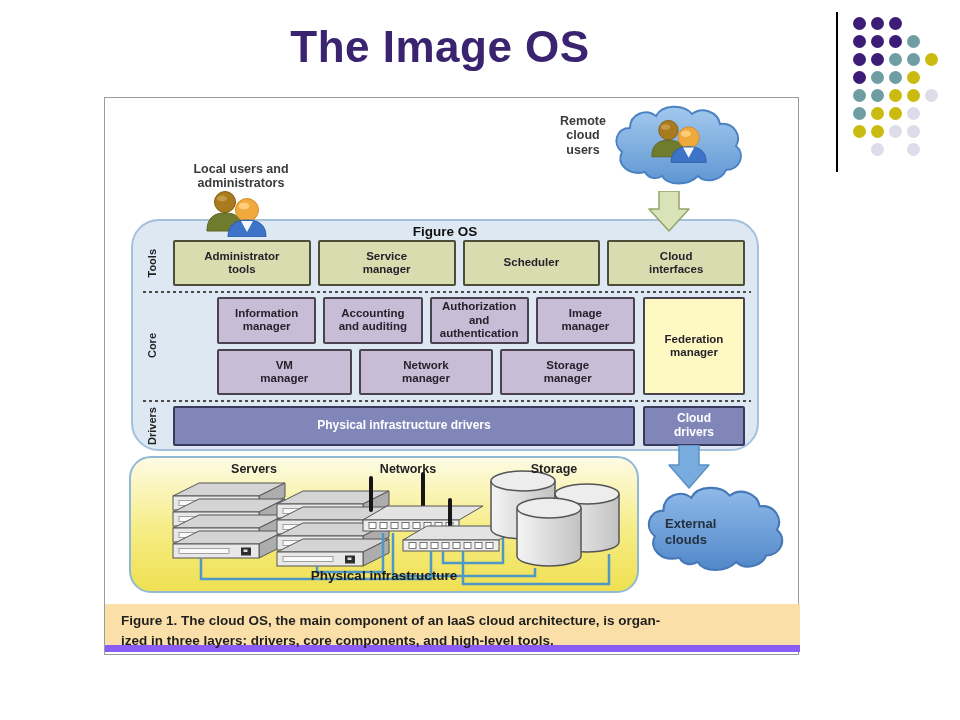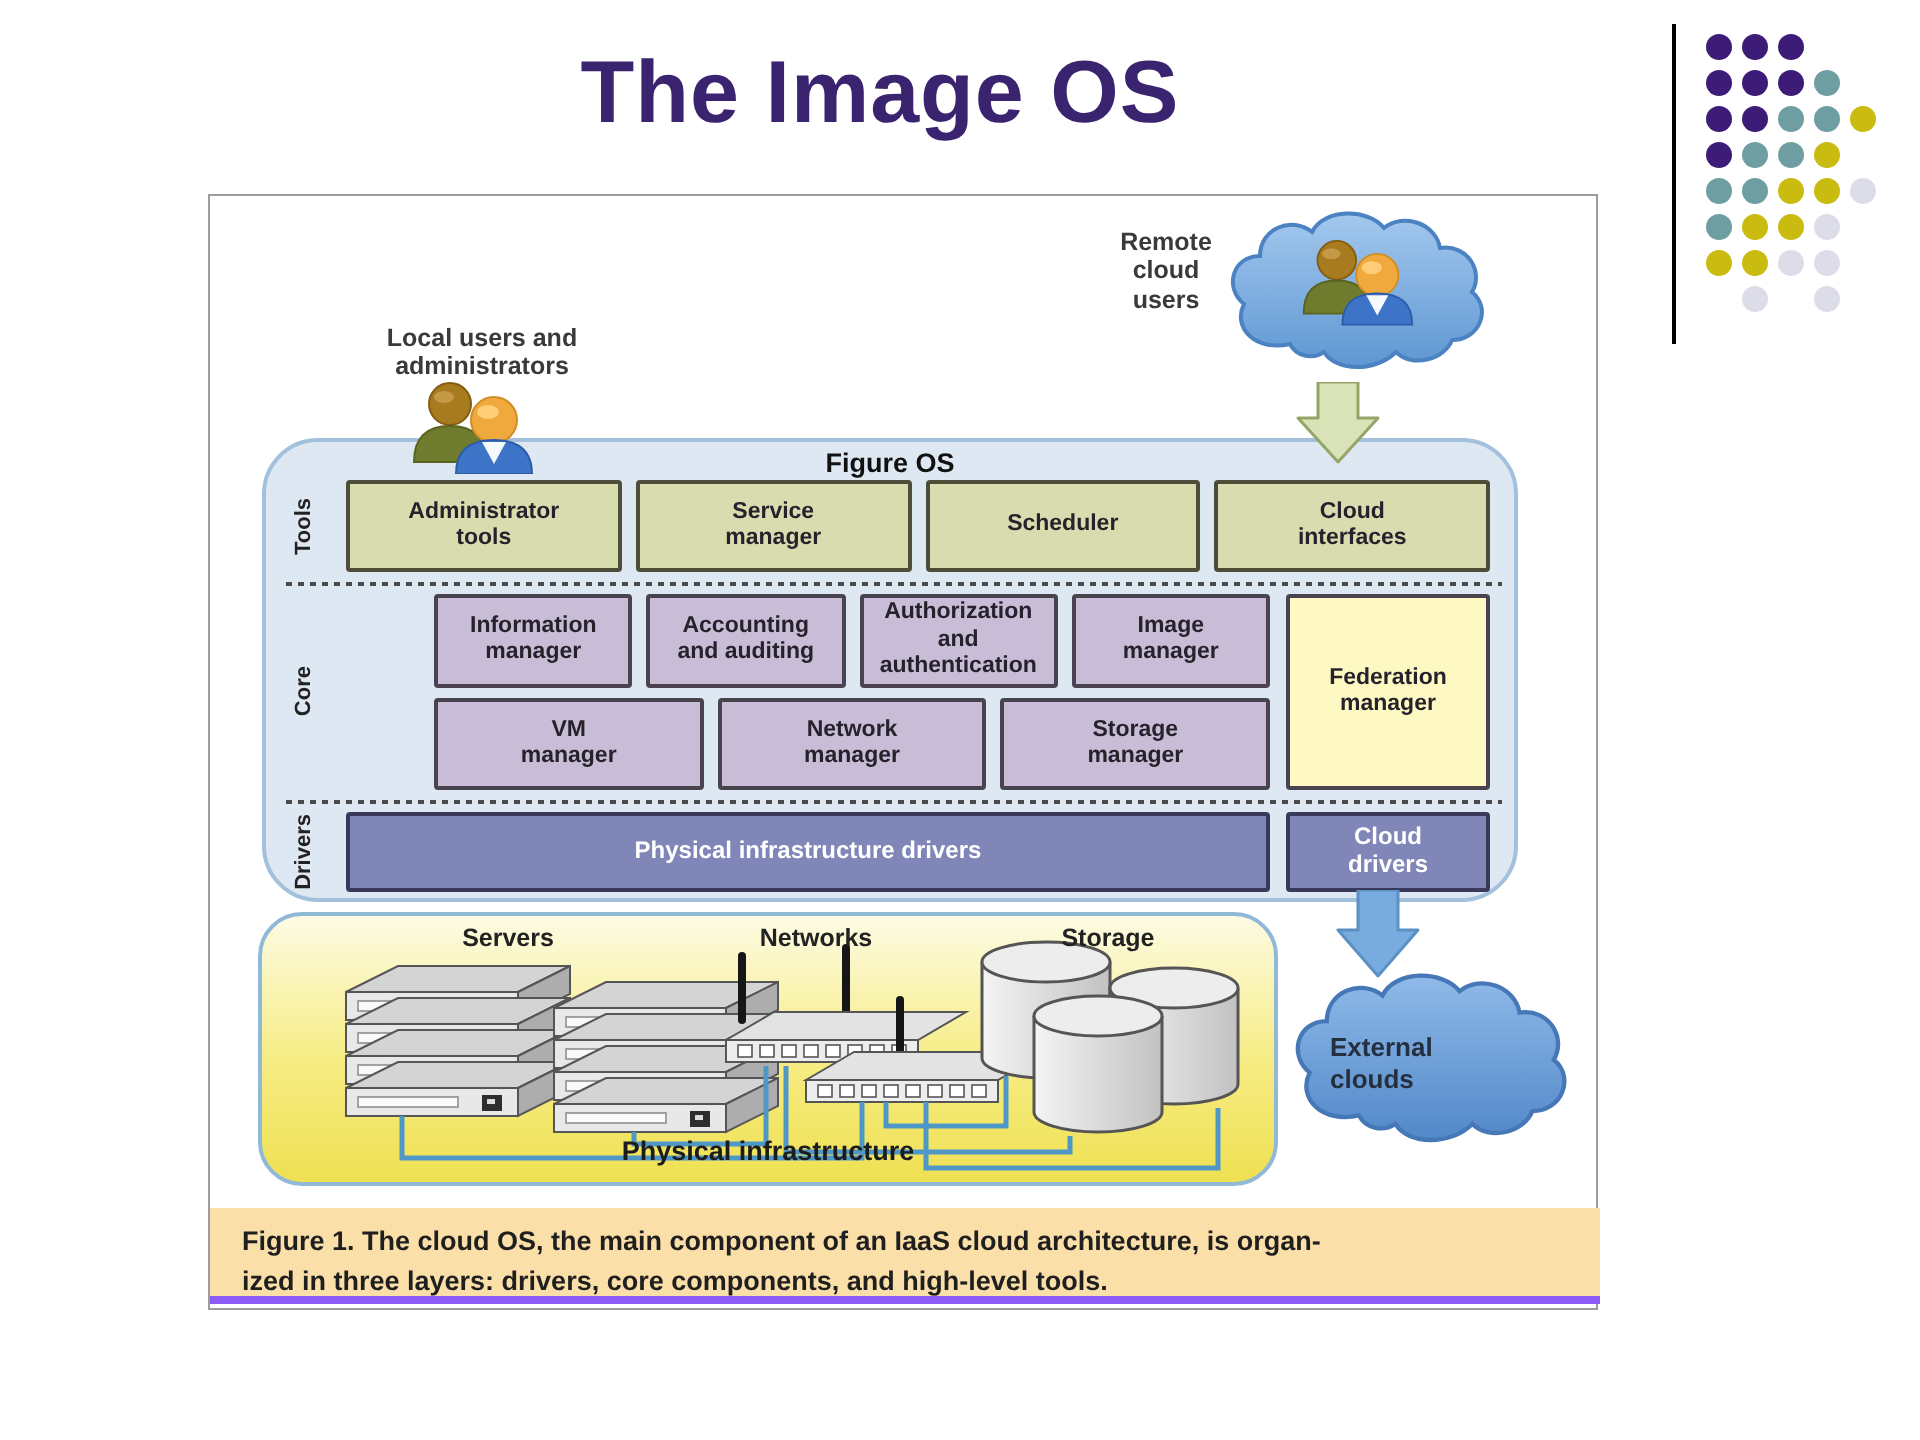--- a/index.html
+++ b/index.html
@@ -58,21 +58,21 @@
     font-size:12.5px;font-weight:bold;color:#222;}
   .lbl-servers{left:68px;}.lbl-networks{left:222px;}.lbl-storage{left:368px;}
   .infra-caption{position:absolute;left:0;top:110px;width:100%;text-align:center;
     font-size:13.5px;font-weight:bold;color:#1C1C1C;}
   .blue-arrow{position:absolute;left:558px;top:347px;z-index:2;}
   .ext-cloud{position:absolute;left:537px;top:386px;}
   .ext-label{position:absolute;left:560px;top:418px;width:110px;text-align:left;
     font-size:13px;font-weight:bold;color:#24303E;line-height:1.2;z-index:2;}
   
   .caption{position:absolute;left:0;top:506px;width:695px;height:48px;background:#FBDFA8;
-    border-bottom:4px solid #8b5cf6;box-sizing:border-box;padding:7px 18px 0 16px;
+    border-bottom:7px solid #8b5cf6;box-sizing:border-box;padding:7px 18px 0 16px;
     font-size:13.5px;font-weight:bold;color:#1F1F1F;line-height:1.45;white-space:pre-line;}
 </style>
 </head>
 <body>
 
 <div class="slide">
 
   <h1 class="title">The Image OS</h1>
 
   <div class="decor-line"></div>

